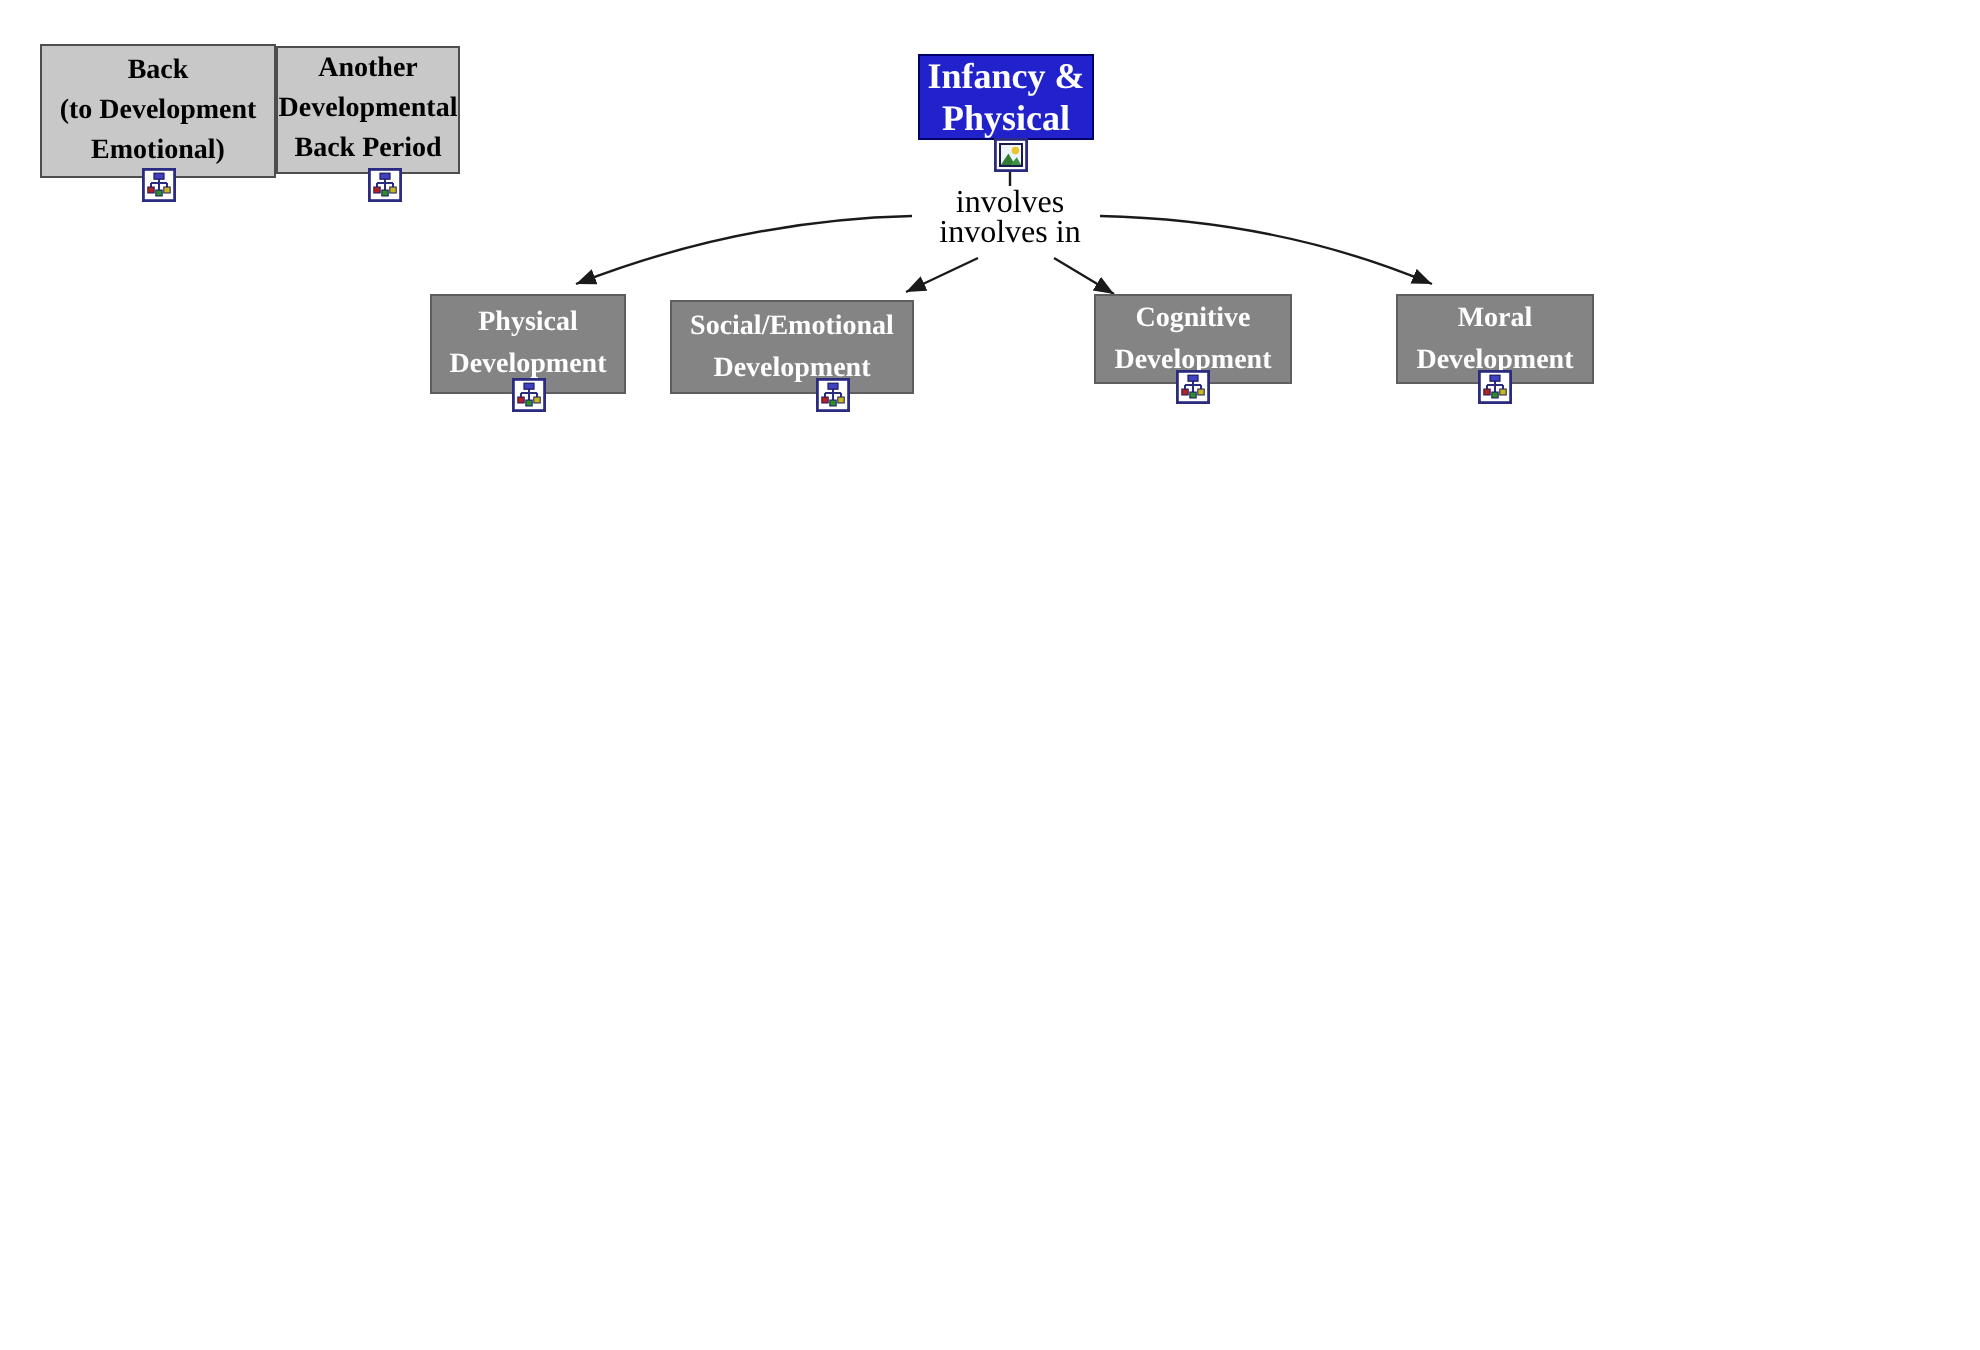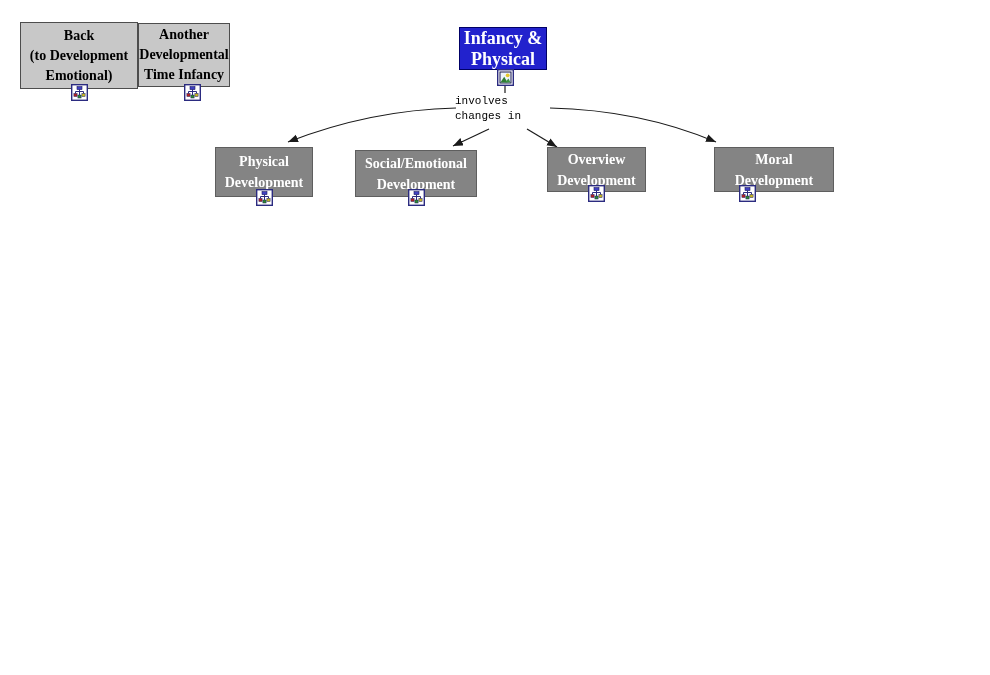--- a/index.html
+++ b/index.html
@@ -15,22 +15,22 @@
   .canvas{position:relative;width:990px;height:675px;background:var(--canvas_bg);}
   svg.links{position:absolute;left:0;top:0;width:990px;height:675px;pointer-events:none;}
   .node{
     position:absolute;display:flex;flex-direction:column;align-items:center;justify-content:center;
     text-align:center;font-weight:bold;line-height:20px;font-size:14px;cursor:default;
   }
   .node.nav{background:var(--nav_node_fill);border:1px solid var(--nav_node_border);color:var(--nav_node_text);}
   .node.root{background:var(--root_node_fill);border:1px solid var(--root_node_border);color:var(--root_node_text);font-size:18px;line-height:21px;}
   .node.branch{background:var(--branch_node_fill);border:1px solid var(--branch_node_border);color:var(--branch_node_text);line-height:21px;}
   .link-label{
-    position:absolute;left:455px;top:94px;width:100px;text-align:left;
-    font-family:Liberation Mono, monospace;font-size:11px;line-height:15px;color:var(--label_text);
+    position:absolute;left:455px;top:94px;width:100px;text-align:center;
+    font-family:Liberation Serif, serif;font-size:16px;line-height:15px;color:var(--label_text);
     background:transparent;
   }
   .res-icon{position:absolute;width:17px;height:17px;display:block;cursor:pointer;}
   .res-icon svg{display:block;width:17px;height:17px;background:#ffffff;}
 </style>
 </head>
 <body>
 
 <div class="canvas">
 
@@ -48,46 +48,46 @@
   </svg>
 
   <div class="node nav" style="left:20px;top:22px;width:118px;height:67px;">
     <span>Back</span>
     <span>(to Development</span>
     <span>Emotional)</span>
   </div>
   <div class="node nav" style="left:138px;top:23px;width:92px;height:64px;">
     <span>Another</span>
     <span>Developmental</span>
-    <span>Time Infancy</span>
+    <span>Back Period</span>
   </div>
 
   <div class="node root" style="left:459px;top:27px;width:88px;height:43px;">
     <span>Infancy &amp;</span>
     <span>Physical</span>
   </div>
 
   <div class="link-label">
     <div>involves</div>
-    <div>changes in</div>
+    <div>involves in</div>
   </div>
 
   <div class="node branch" style="left:215px;top:147px;width:98px;height:50px;">
     <span>Physical</span>
     <span>Development</span>
   </div>
-  <div class="node branch" style="left:355px;top:150px;width:122px;height:47px;">
+  <div class="node branch" style="left:335px;top:150px;width:122px;height:47px;">
     <span>Social/Emotional</span>
     <span>Development</span>
   </div>
   <div class="node branch" style="left:547px;top:147px;width:99px;height:45px;">
-    <span>Overview</span>
+    <span>Cognitive</span>
     <span>Development</span>
   </div>
-  <div class="node branch" style="left:698px;top:147px;width:120px;height:45px;margin-left:16px;">
+  <div class="node branch" style="left:698px;top:147px;width:99px;height:45px;">
     <span>Moral</span>
     <span>Development</span>
   </div>
 
   <span class="res-icon" style="left:71px;top:84px;">
     <svg viewBox="0 0 17 17">
         <rect x="0.7" y="0.7" width="15.6" height="15.6" fill="#ffffff" stroke="#2b2b80" stroke-width="1.4"></rect>
         <path d="M8.5 5.5 V7.5 M4.5 7.5 H12.5 M4.5 7.5 V9.5 M12.5 7.5 V9.5 M8.5 7.5 V11" stroke="#2b2b80" stroke-width="1" fill="none"></path>
         <rect x="6" y="2.6" width="5" height="3" fill="#4040c0" stroke="#1a1a60" stroke-width="0.6"></rect>
         <rect x="2.9" y="9.5" width="3.2" height="3" fill="#b22222" stroke="#1a1a60" stroke-width="0.5"></rect>

